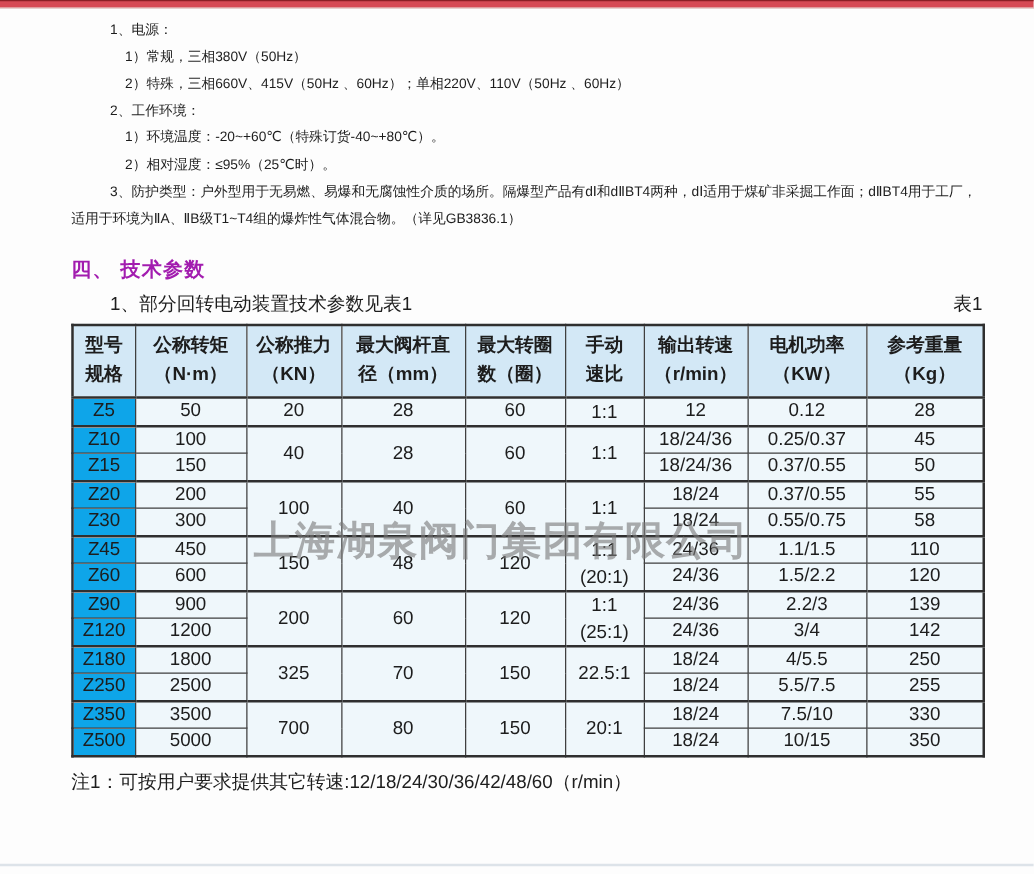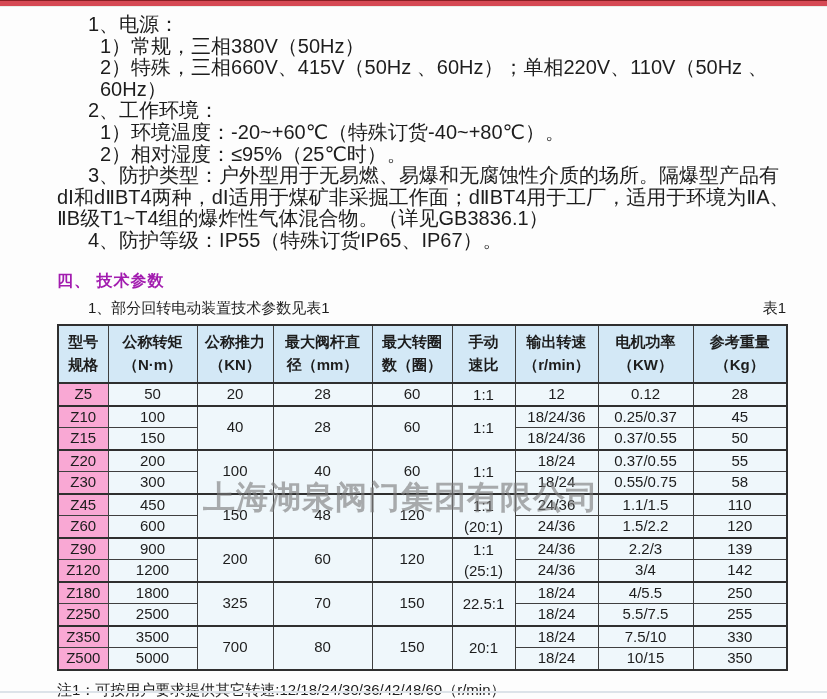--- a/index.html
+++ b/index.html
@@ -16,21 +16,21 @@
   .top-bar {
     width: 827px; height: 7px;
     background: #d64a54;
     border-top: 1px solid #8b2025;
     border-bottom: 1px solid #e9eee8;
   }
   
   .doc {
     margin: 7px 37px 0 57px;
     width: 733px;
-    font-size: 20px;
+    font-size: 11px;
     line-height: 21.6px;
   }
   .doc p { white-space: normal; }
   .ind1 { padding-left: 31px; }   
   .ind2 { padding-left: 43px; }   
   .hang { text-indent: 31px; }    
   
   .section-title {
     margin: 19px 0 0 57px;
     color: #a21caf;
@@ -66,21 +66,21 @@
   }
   thead th {
     background: #d3e8f6;
     font-weight: bold;
     height: 58px;
     line-height: 1.5;
     white-space: pre-line;
     border-bottom: 2px solid #2f2f2f;
   }
   tbody td { height: 22px; line-height: 1.1; padding: 0 2px; }
-  td.mc { background: #f9a8d4; }
+  td.mc { background: #0ea5e9; }
   tr.gs > td { border-top: 2px solid #2f2f2f; }
   td.ratio { white-space: pre-line; line-height: 1.4; }
   
   .watermark {
     position: absolute;
     left: 146px; top: 152px;
     font-size: 32px;
     font-weight: bold;
     color: rgba(122,122,122,0.62);
     letter-spacing: 1px;
@@ -105,21 +105,20 @@
 <div class="top-bar"></div>
 
 <div class="doc">
   <p class="ind1">1、电源：</p>
   <p class="ind2">1）常规，三相380V（50Hz）</p>
   <p class="ind2">2）特殊，三相660V、415V（50Hz 、60Hz）；单相220V、110V（50Hz 、60Hz）</p>
   <p class="ind1">2、工作环境：</p>
   <p class="ind2">1）环境温度：-20~+60℃（特殊订货-40~+80℃）。</p>
   <p class="ind2">2）相对湿度：≤95%（25℃时）。</p>
   <p class="hang">3、防护类型：户外型用于无易燃、易爆和无腐蚀性介质的场所。隔爆型产品有dⅠ和dⅡBT4两种，dⅠ适用于煤矿非采掘工作面；dⅡBT4用于工厂，适用于环境为ⅡA、ⅡB级T1~T4组的爆炸性气体混合物。（详见GB3836.1）</p>
-  <p class="ind1">4、防护等级：IP55（特殊订货IP65、IP67）。</p>
 </div>
 
 <div class="section-title">四、 技术参数</div>
 
 <div class="caption-row">
   <span class="cap">1、部分回转电动装置技术参数见表1</span>
   <span class="tlabel">表1</span>
 </div>
 
 <div class="tbl-wrap">

